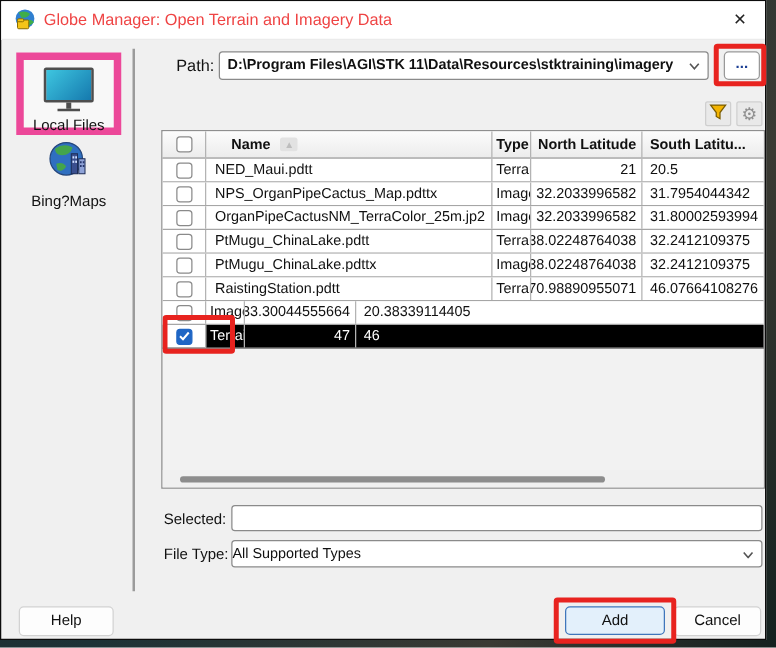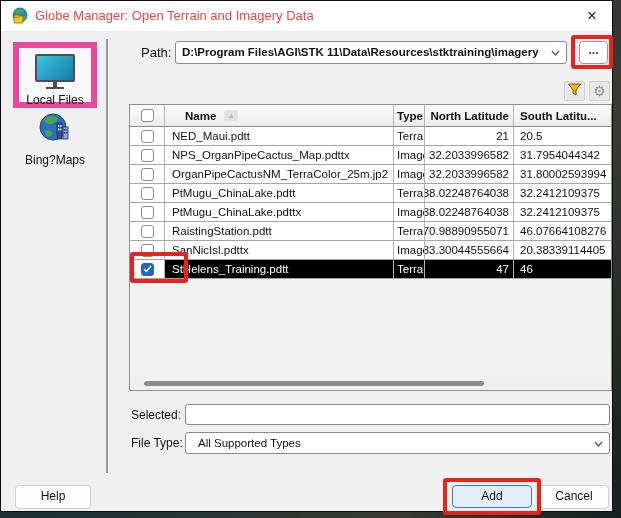--- a/index.html
+++ b/index.html
@@ -50,21 +50,21 @@
   .row-selected{background:#000;color:#fff;}
   .row-selected .c0{background:#fff;}
   .cbx{width:13px;height:13px;background:#fff;border:1px solid #8a8a8a;border-radius:3px;box-sizing:border-box;display:flex;align-items:center;justify-content:center;}
   .cbx.checked{background:#1f66c5;border-color:#1f66c5;}
   .sort-ind{display:inline-block;margin-left:8px;padding:0 3px;background:#e2e2e2;color:#bdbdbd;font-size:8px;border-radius:2px;line-height:11px;}
   .hscroll{position:absolute;left:0;bottom:0;width:481px;height:14px;background:#f0f0f0;}
   .hthumb{position:absolute;left:14px;top:5px;width:340px;height:5px;background:#8c8c8c;border-radius:3px;cursor:pointer;}
   
   .field-label{position:absolute;left:130px;font-size:12px;color:#111;height:22px;line-height:22px;}
   .sel-input{left:184px;top:403px;width:425px;height:21px;}
-  .type-combo{left:184px;top:431px;width:425px;height:22px;line-height:20px;padding:0 20px 0 12px;}
+  .type-combo{left:184px;top:431px;width:425px;height:22px;line-height:20px;padding:0 20px 0 0;}
   
   .btn{position:absolute;height:24px;background:#fdfdfd;border:1px solid #d2d2d2;border-radius:4px;box-sizing:border-box;
     font-size:12px;color:#111;text-align:center;line-height:21px;cursor:pointer;}
   .help-btn{left:14px;top:484px;width:76px;}
   .add-btn{left:451px;top:484px;width:80px;height:23px;background:#e3f0fb;border:1.5px solid #3f76bb;}
   .cancel-btn{left:538px;top:484px;width:70px;}
   
   .hibox{position:absolute;border:4px solid #e8231f;border-radius:3px;box-sizing:border-box;pointer-events:none;}
   .hi-browse{left:570px;top:34px;width:42px;height:34px;}
   .hi-check{left:0px;top:147px;width:58px;height:31px;}
@@ -199,34 +199,32 @@
           </div>
     <div class="cell c1">RaistingStation.pdtt</div>
     <div class="cell c2">Terrain</div>
     <div class="cell c3">70.98890955071</div>
     <div class="cell c4">46.07664108276</div>
   </div>
         <div class="trow">
     <div class="cell c0">
             <span class="cbx"></span>
           </div>
-    <div class="cell c1">SanNicIsl.pdttx</div>
     <div class="cell c2">Image</div>
     <div class="cell c3">33.30044555664</div>
     <div class="cell c4">20.38339114405</div>
   </div>
         <div class="trow row-selected">
     <div class="cell c0">
             <span class="cbx checked">
               <svg width="9" height="8" viewBox="0 0 9 8">
                 <polyline points="1,4 3.4,6.4 8,1" fill="none" stroke="#fff" stroke-width="1.6"></polyline>
               </svg>
             </span>
           </div>
-    <div class="cell c1">StHelens_Training.pdtt</div>
     <div class="cell c2">Terrain</div>
     <div class="cell c3">47</div>
     <div class="cell c4">46</div>
   </div>
       </div>
     <div class="hibox hi-check"></div>
     <div class="hscroll">
       <div class="hthumb"></div>
     </div>
   </div>

